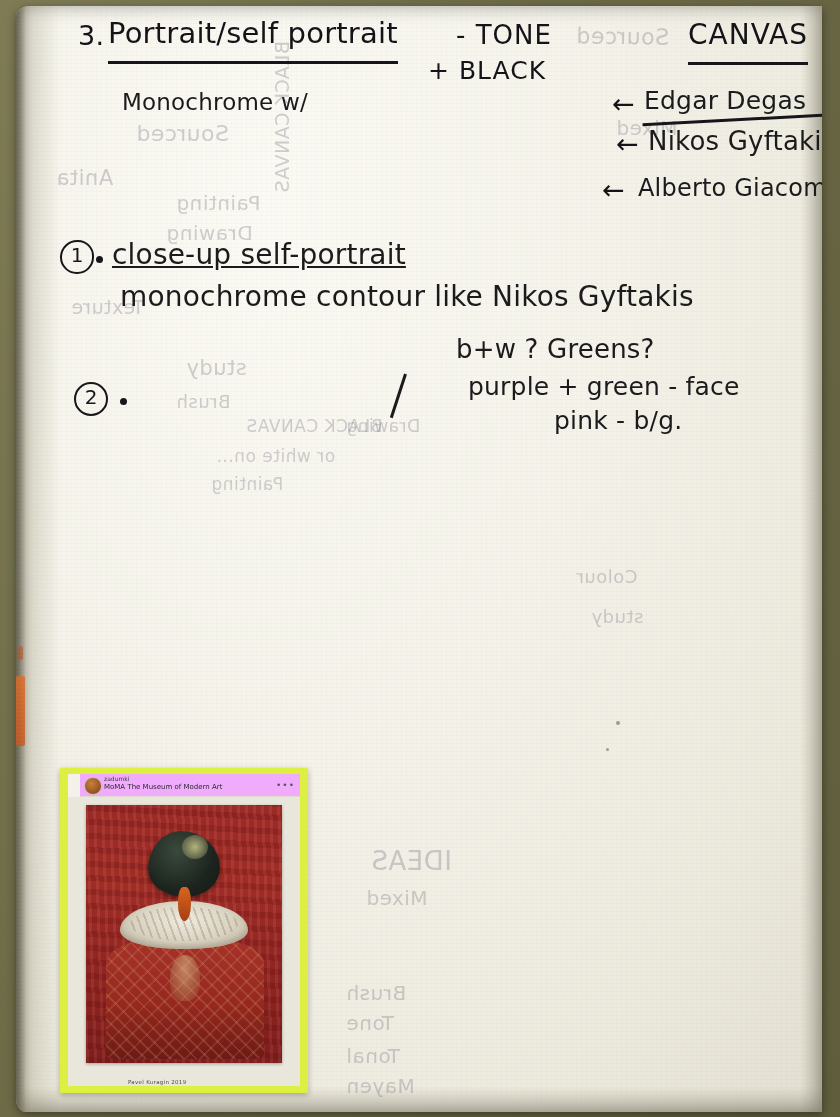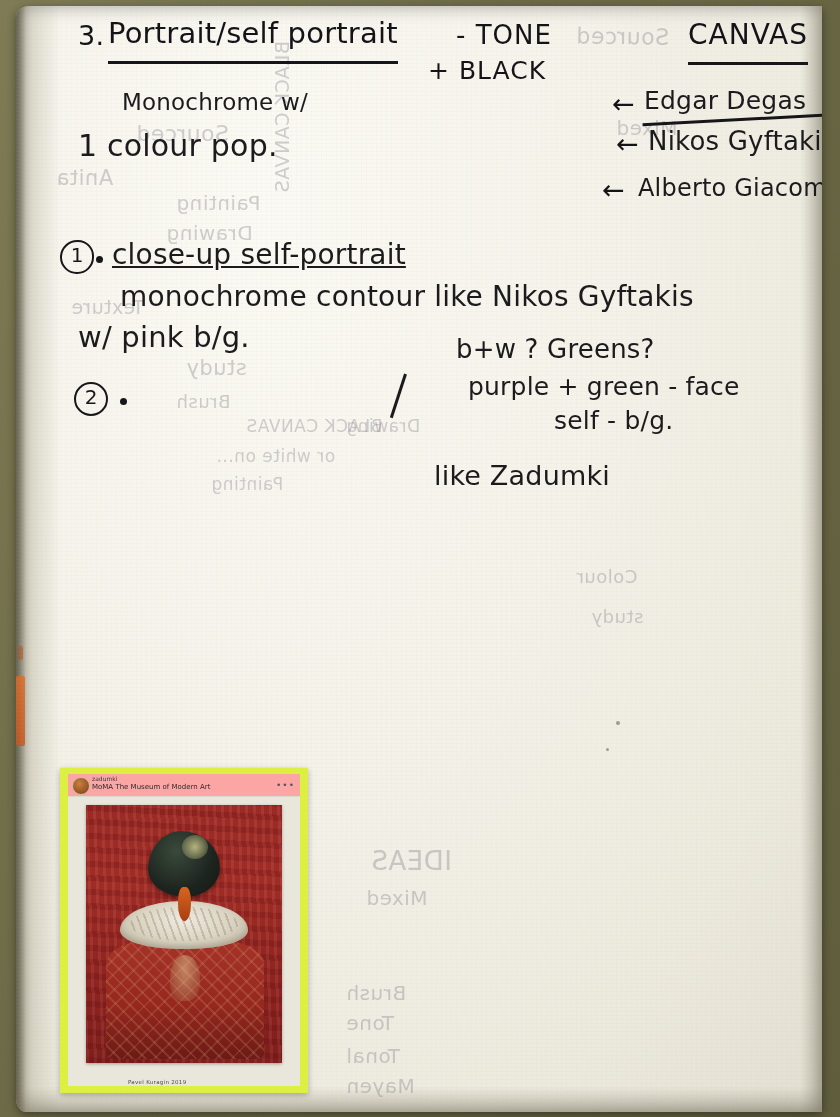--- a/index.html
+++ b/index.html
@@ -174,22 +174,23 @@
   .artwork-inner {
     position: absolute;
     left: 8px; top: 6px;
     width: 232px; height: 312px;
     background: #f3f1ea;
     overflow: hidden;
   }
   .ig-head {
     position: relative;
     height: 22px;
-    background: #fca5a5;
+    background: #f0abfc;
     border-bottom: 1px solid #ddd9cf;
+    margin-left: 12px;
   }
   .ig-avatar {
     position: absolute; left: 4px; top: 3px;
     width: 16px; height: 16px; border-radius: 50%;
     background: radial-gradient(circle at 40% 35%, #c9803f, #7a3d15);
     border: 1px solid #cbbfa8;
   }
   .ig-user {
     position: absolute; left: 24px; top: 1px;
     font-size: 6px; color: #3a3a3a;
@@ -332,47 +333,44 @@
     <div class="showthru" style="left:575px; top:600px; font-size:18px;">study</div>
 
     <div class="paper-grain"></div>
 
     <div class="hw ink" style="left:62px; top:16px; font-size:27px;">3.</div>
     <div class="hw ink u" style="left:92px; top:12px; font-size:29px;">Portrait/self portrait</div>
     <div class="hw ink" style="left:440px; top:16px; font-size:26px; letter-spacing:1px;">- TONE</div>
     <div class="hw ink" style="left:412px; top:52px; font-size:25px; letter-spacing:1px;">+ BLACK</div>
 
     <div class="hw" style="left:58px; top:84px; font-size:23px;margin-left:48px;">Monochrome w/</div>
-    <div class="hw" style="left:62px; top:124px; font-size:30px;">1 colour pop.</div>
 
     <div class="hw ink u" style="left:672px; top:14px; font-size:28px; letter-spacing:1px;">CANVAS</div>
 
     <div class="arrow" style="left:596px; top:82px;">←</div>
     <div class="hw strike" style="left:628px; top:82px; font-size:25px;">Edgar Degas</div>
 
     <div class="arrow" style="left:600px; top:122px;">←</div>
     <div class="hw" style="left:632px; top:122px; font-size:26px;">Nikos Gyftakis</div>
 
     <div class="arrow" style="left:586px; top:168px;">←</div>
     <div class="hw" style="left:622px; top:170px; font-size:24px;">Alberto Giacometti</div>
 
 
     <div class="circled c1" style="left:44px; top:234px;">1</div>
     <div class="dotmark" style="left:80px; top:250px;"></div>
     <div class="hw" style="left:96px; top:234px; font-size:28px;text-decoration:underline;">close-up self-portrait</div>
     <div class="hw" style="left:104px; top:276px; font-size:28px;">monochrome contour like Nikos Gyftakis</div>
-    <div class="hw" style="left:62px; top:316px; font-size:29px;">w/ pink b/g.</div>
 
     <div class="circled" style="left:58px; top:376px;">2</div>
     <div class="dotmark" style="left:104px; top:392px;"></div>
 
     <div class="hw" style="left:452px; top:368px; font-size:25px;">purple + green - face</div>
     <div class="hw" style="left:440px; top:330px; font-size:26px;">b+w ? Greens?</div>
-    <div class="hw" style="left:538px; top:402px; font-size:25px;">self        - b/g.</div>
-    <div class="hw" style="left:418px; top:456px; font-size:27px;">like Zadumki</div>
+    <div class="hw" style="left:538px; top:402px; font-size:25px;">pink        - b/g.</div>
     <div class="slash" style="left:388px; top:368px; height:46px; transform: rotate(18deg);"></div>
 
     <div class="speck" style="left:600px; top:715px; width:4px; height:4px;"></div>
     <div class="speck" style="left:590px; top:742px; width:3px; height:3px;"></div>
 
 
     <div class="artwork-wrap">
       <div class="artwork-inner">
         <div class="ig-head">
           <div class="ig-avatar"></div>

